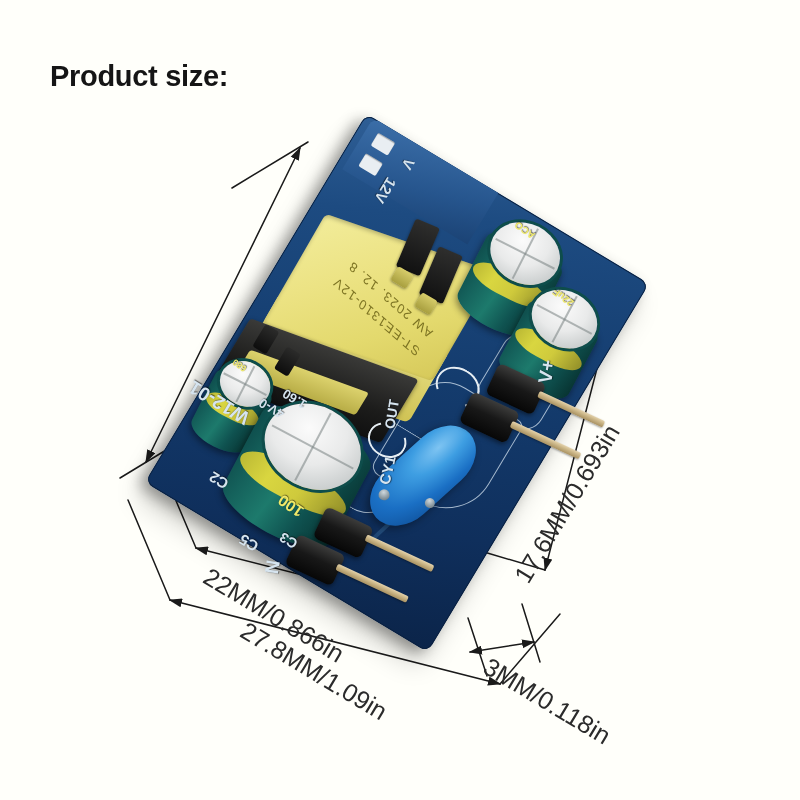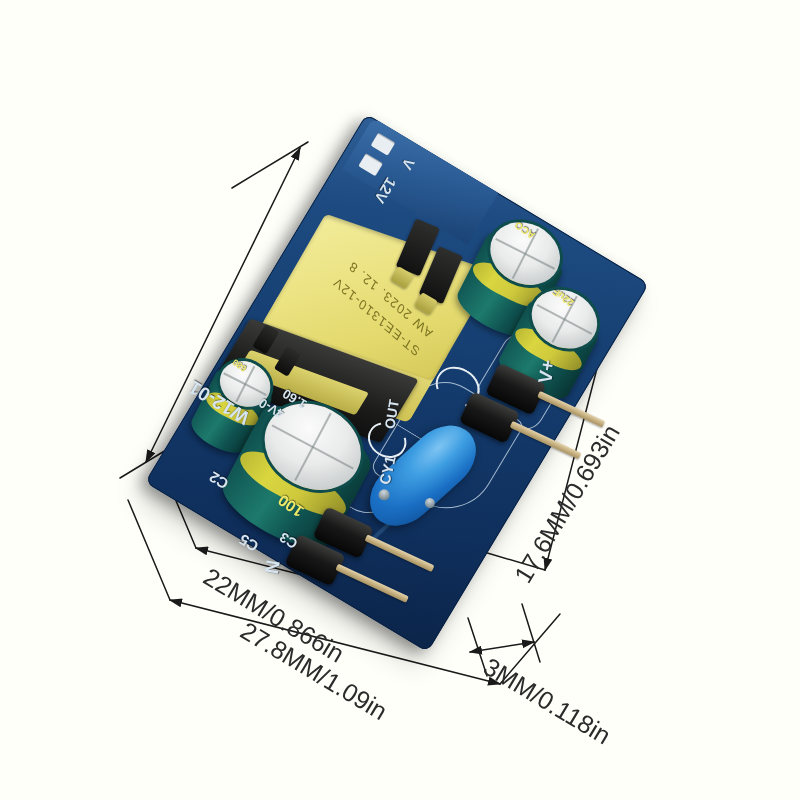--- a/index.html
+++ b/index.html
@@ -244,20 +244,21 @@
     position: absolute;
     border-radius: 50%;
     background: radial-gradient(circle at 35% 32%, #cfd8dd, #8c9aa2 55%, #5d6a72 100%);
   }
 </style>
 </head>
 <body>
 
 <div id="page">
 
+  <div id="title">Product size:</div>
 
   <div id="stage">
 
     <svg id="dimlayer" viewBox="0 0 800 800" xmlns="http://www.w3.org/2000/svg">
       <defs>
         <marker id="ah" markerWidth="9" markerHeight="9" refX="8" refY="3" orient="auto" markerUnits="strokeWidth">
           <path d="M0,0 L9,3 L0,6 z" fill="#1a1a1a"></path>
         </marker>
         <marker id="ahs" markerWidth="9" markerHeight="9" refX="1" refY="3" orient="auto" markerUnits="strokeWidth">
           <path d="M9,0 L0,3 L9,6 z" fill="#1a1a1a"></path>

